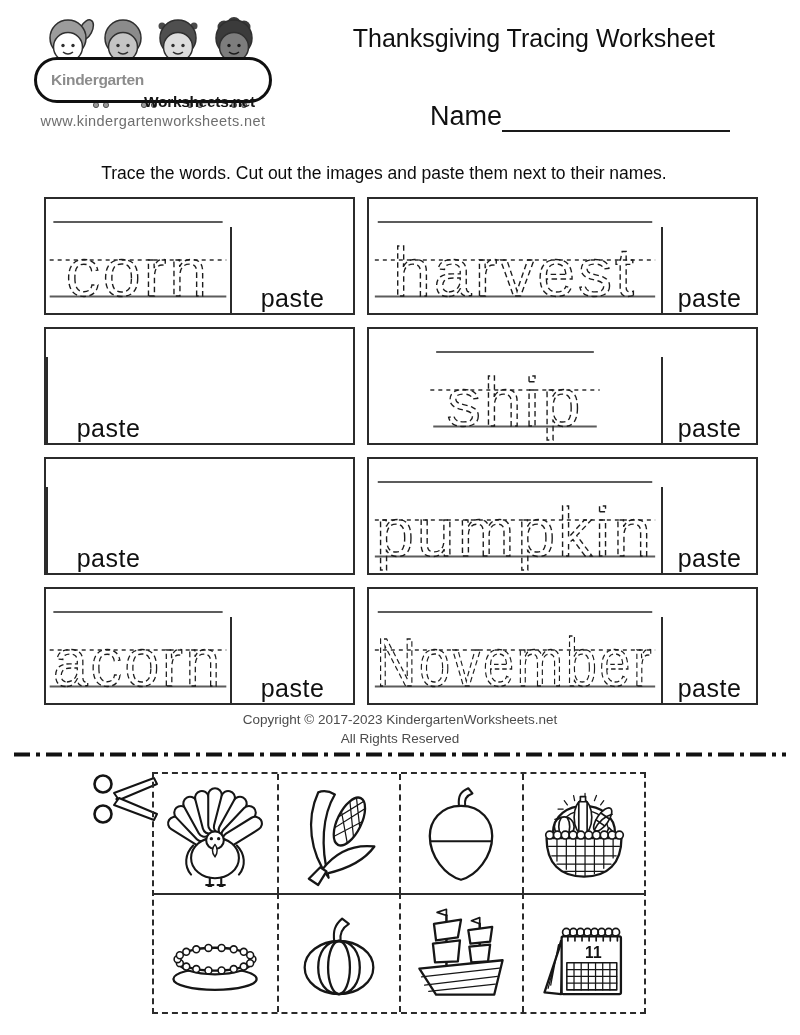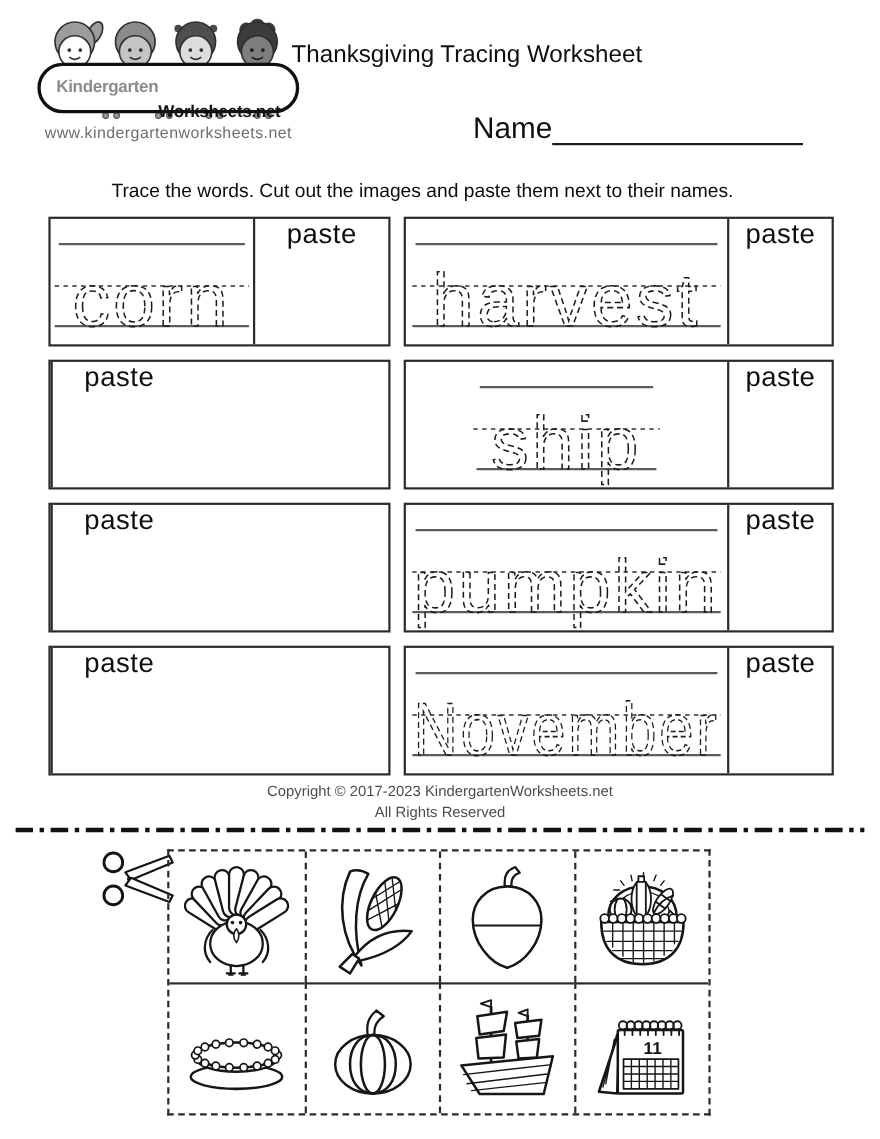--- a/index.html
+++ b/index.html
@@ -11,38 +11,38 @@
   .kids{display:block;margin:0 auto -11px auto;position:relative;z-index:1;}
   .pill{position:relative;z-index:2;background:#fff;height:40px;border:3px solid #101010;
         border-radius:23px;display:flex;align-items:center;justify-content:center;
         font-weight:bold;font-size:15.5px;letter-spacing:-0.3px;white-space:nowrap;}
   .brand-gray{color:#8c8c8c;}
   .brand-black{color:#141414;margin-top:44px;}
   .feet{display:block;margin:-2px auto 0 auto;}
   .logo-url{text-align:center;font-size:14.5px;color:#6e6e6e;letter-spacing:0.4px;margin-top:1px;}
 
   
-  .title{position:absolute;left:265px;top:36px;width:450px;text-align:left;
-         font-size:22px;color:#0f0f0f;}
+  .title{position:absolute;left:265px;top:24px;width:450px;text-align:right;
+         font-size:25px;color:#0f0f0f;}
   .name-row{position:absolute;left:430px;top:100px;display:flex;align-items:flex-end;}
   .name-label{font-size:27px;color:#101010;}
   .name-line{width:228px;height:30px;border-bottom:2px solid #1a1a1a;}
 
   .instruction{position:absolute;left:0;top:163px;width:768px;text-align:center;
                font-size:17.5px;color:#0c0c0c;}
 
   
   .card{position:absolute;height:118px;display:flex;border:2px solid #2b2b2b;
         background:#fff;box-sizing:border-box;}
   .card-l{left:44px;width:311px;}
   .card-r{left:367px;width:391px;}
   .trace{flex:1;position:relative;}
   .trace svg{display:block;overflow:visible;}
-  .paste{border-left:2px solid #2b2b2b;display:flex;align-items:flex-start;justify-content:center;
-         font-size:25px;letter-spacing:0.5px;color:#0f0f0f;box-sizing:border-box;}
+  .paste{border-left:2px solid #2b2b2b;display:flex;align-items:flex-end;justify-content:center;
+         font-size:25px;letter-spacing:0.5px;color:#0f0f0f;box-sizing:border-box;margin-top:28px;}
   .card-l .paste{width:123px;}
   .card-r .paste{width:95px;}
   .gl-solid{stroke:#5c5c5c;stroke-width:2;}
   .gl-mid{stroke:#2f2f2f;stroke-width:1.4;stroke-dasharray:4 4;}
   .trace-word{font-family:"Liberation Sans", sans-serif;font-size:68px;letter-spacing:3px;
               fill:none;stroke:#1c1c1c;stroke-width:1.4;stroke-dasharray:5.5 3.5;
               text-anchor:middle;}
 
   
   .copyright{position:absolute;top:711px;width:800px;text-align:center;font-size:13.5px;
@@ -192,20 +192,28 @@
       <line class="gl-solid" x1="2%" y1="97.5" x2="98%" y2="97.5"></line>
       <text class="trace-word" x="50%" y="97" textLength="278" lengthAdjust="spacingAndGlyphs">pumpkin</text>
     </svg>
   </div>
   <div class="paste">
       <span>paste</span>
     </div>
 </div>
 
 <div class="card card-l" style="top:587px">
+  <div class="trace">
+    <svg width="100%" height="100%">
+      <line class="gl-solid" x1="4%" y1="23" x2="96%" y2="23"></line>
+      <line class="gl-mid" x1="2%" y1="61" x2="98%" y2="61"></line>
+      <line class="gl-solid" x1="2%" y1="97.5" x2="98%" y2="97.5"></line>
+      <text class="trace-word" x="50%" y="97" textLength="170" lengthAdjust="spacingAndGlyphs">acorn</text>
+    </svg>
+  </div>
   <div class="paste">
       <span>paste</span>
     </div>
 </div>
 <div class="card card-r" style="top:587px">
   <div class="trace">
     <svg width="100%" height="100%">
       <line class="gl-solid" x1="3%" y1="23" x2="97%" y2="23"></line>
       <line class="gl-mid" x1="2%" y1="61" x2="98%" y2="61"></line>
       <line class="gl-solid" x1="2%" y1="97.5" x2="98%" y2="97.5"></line>

